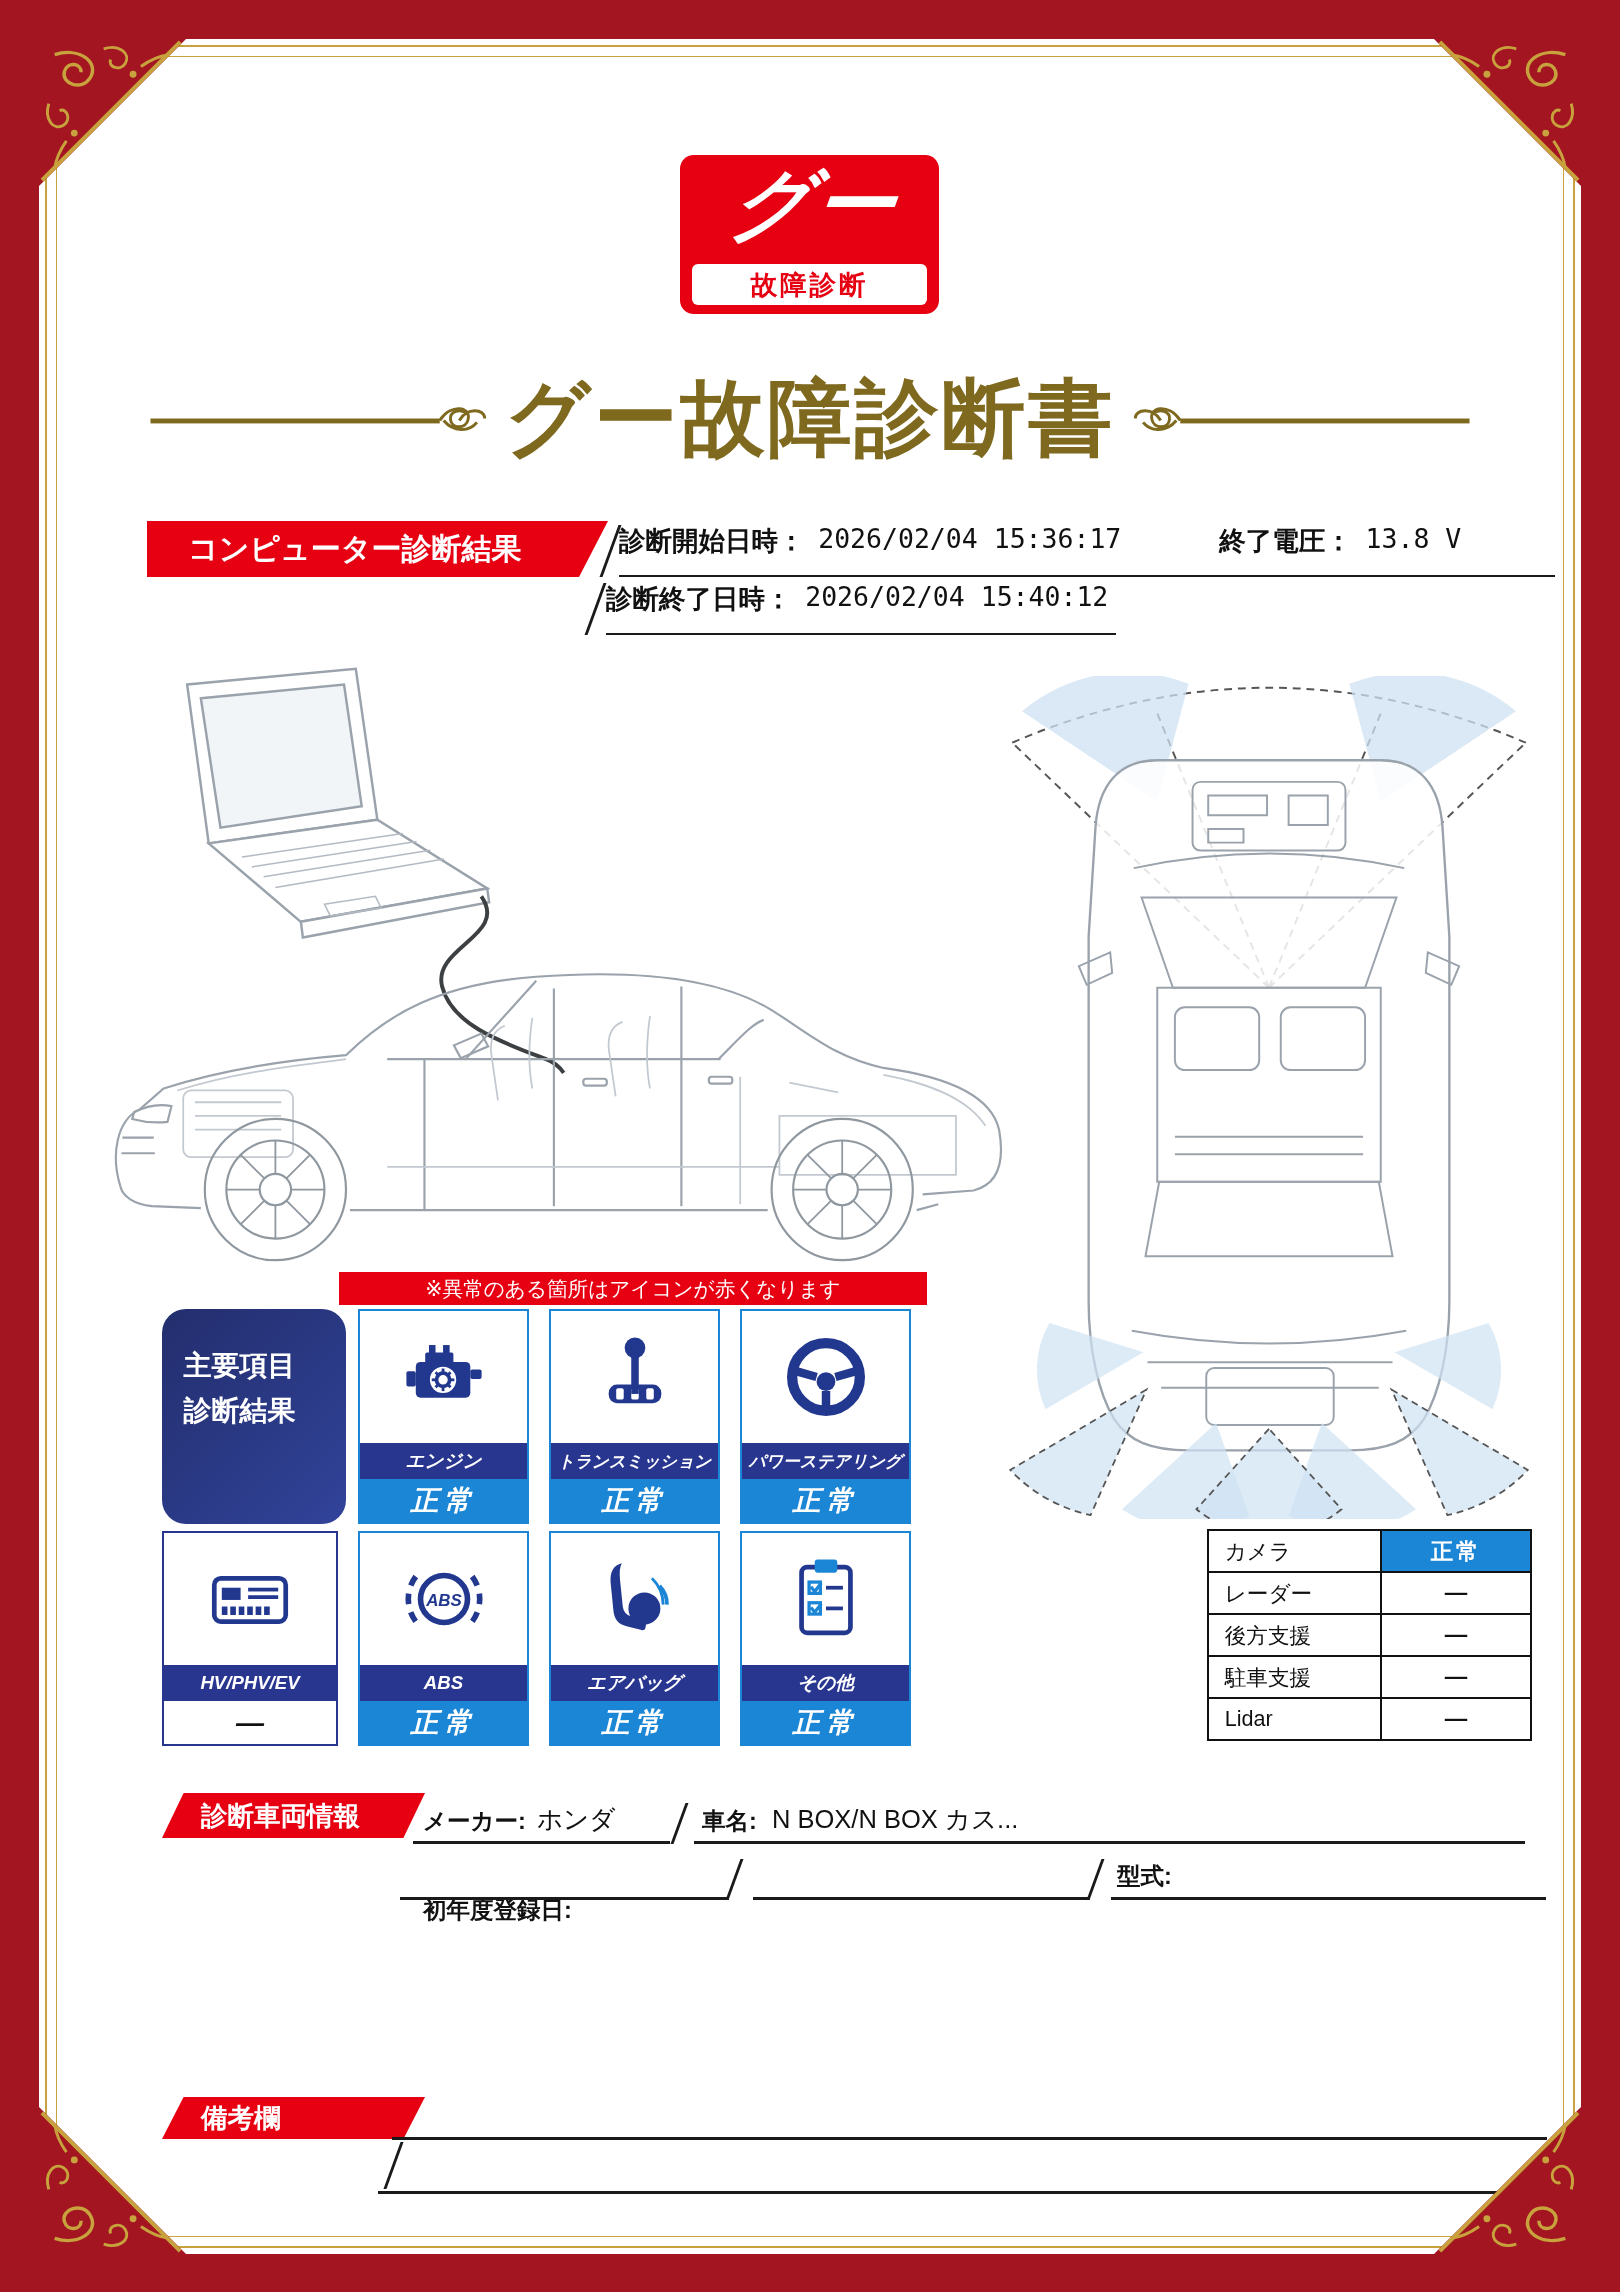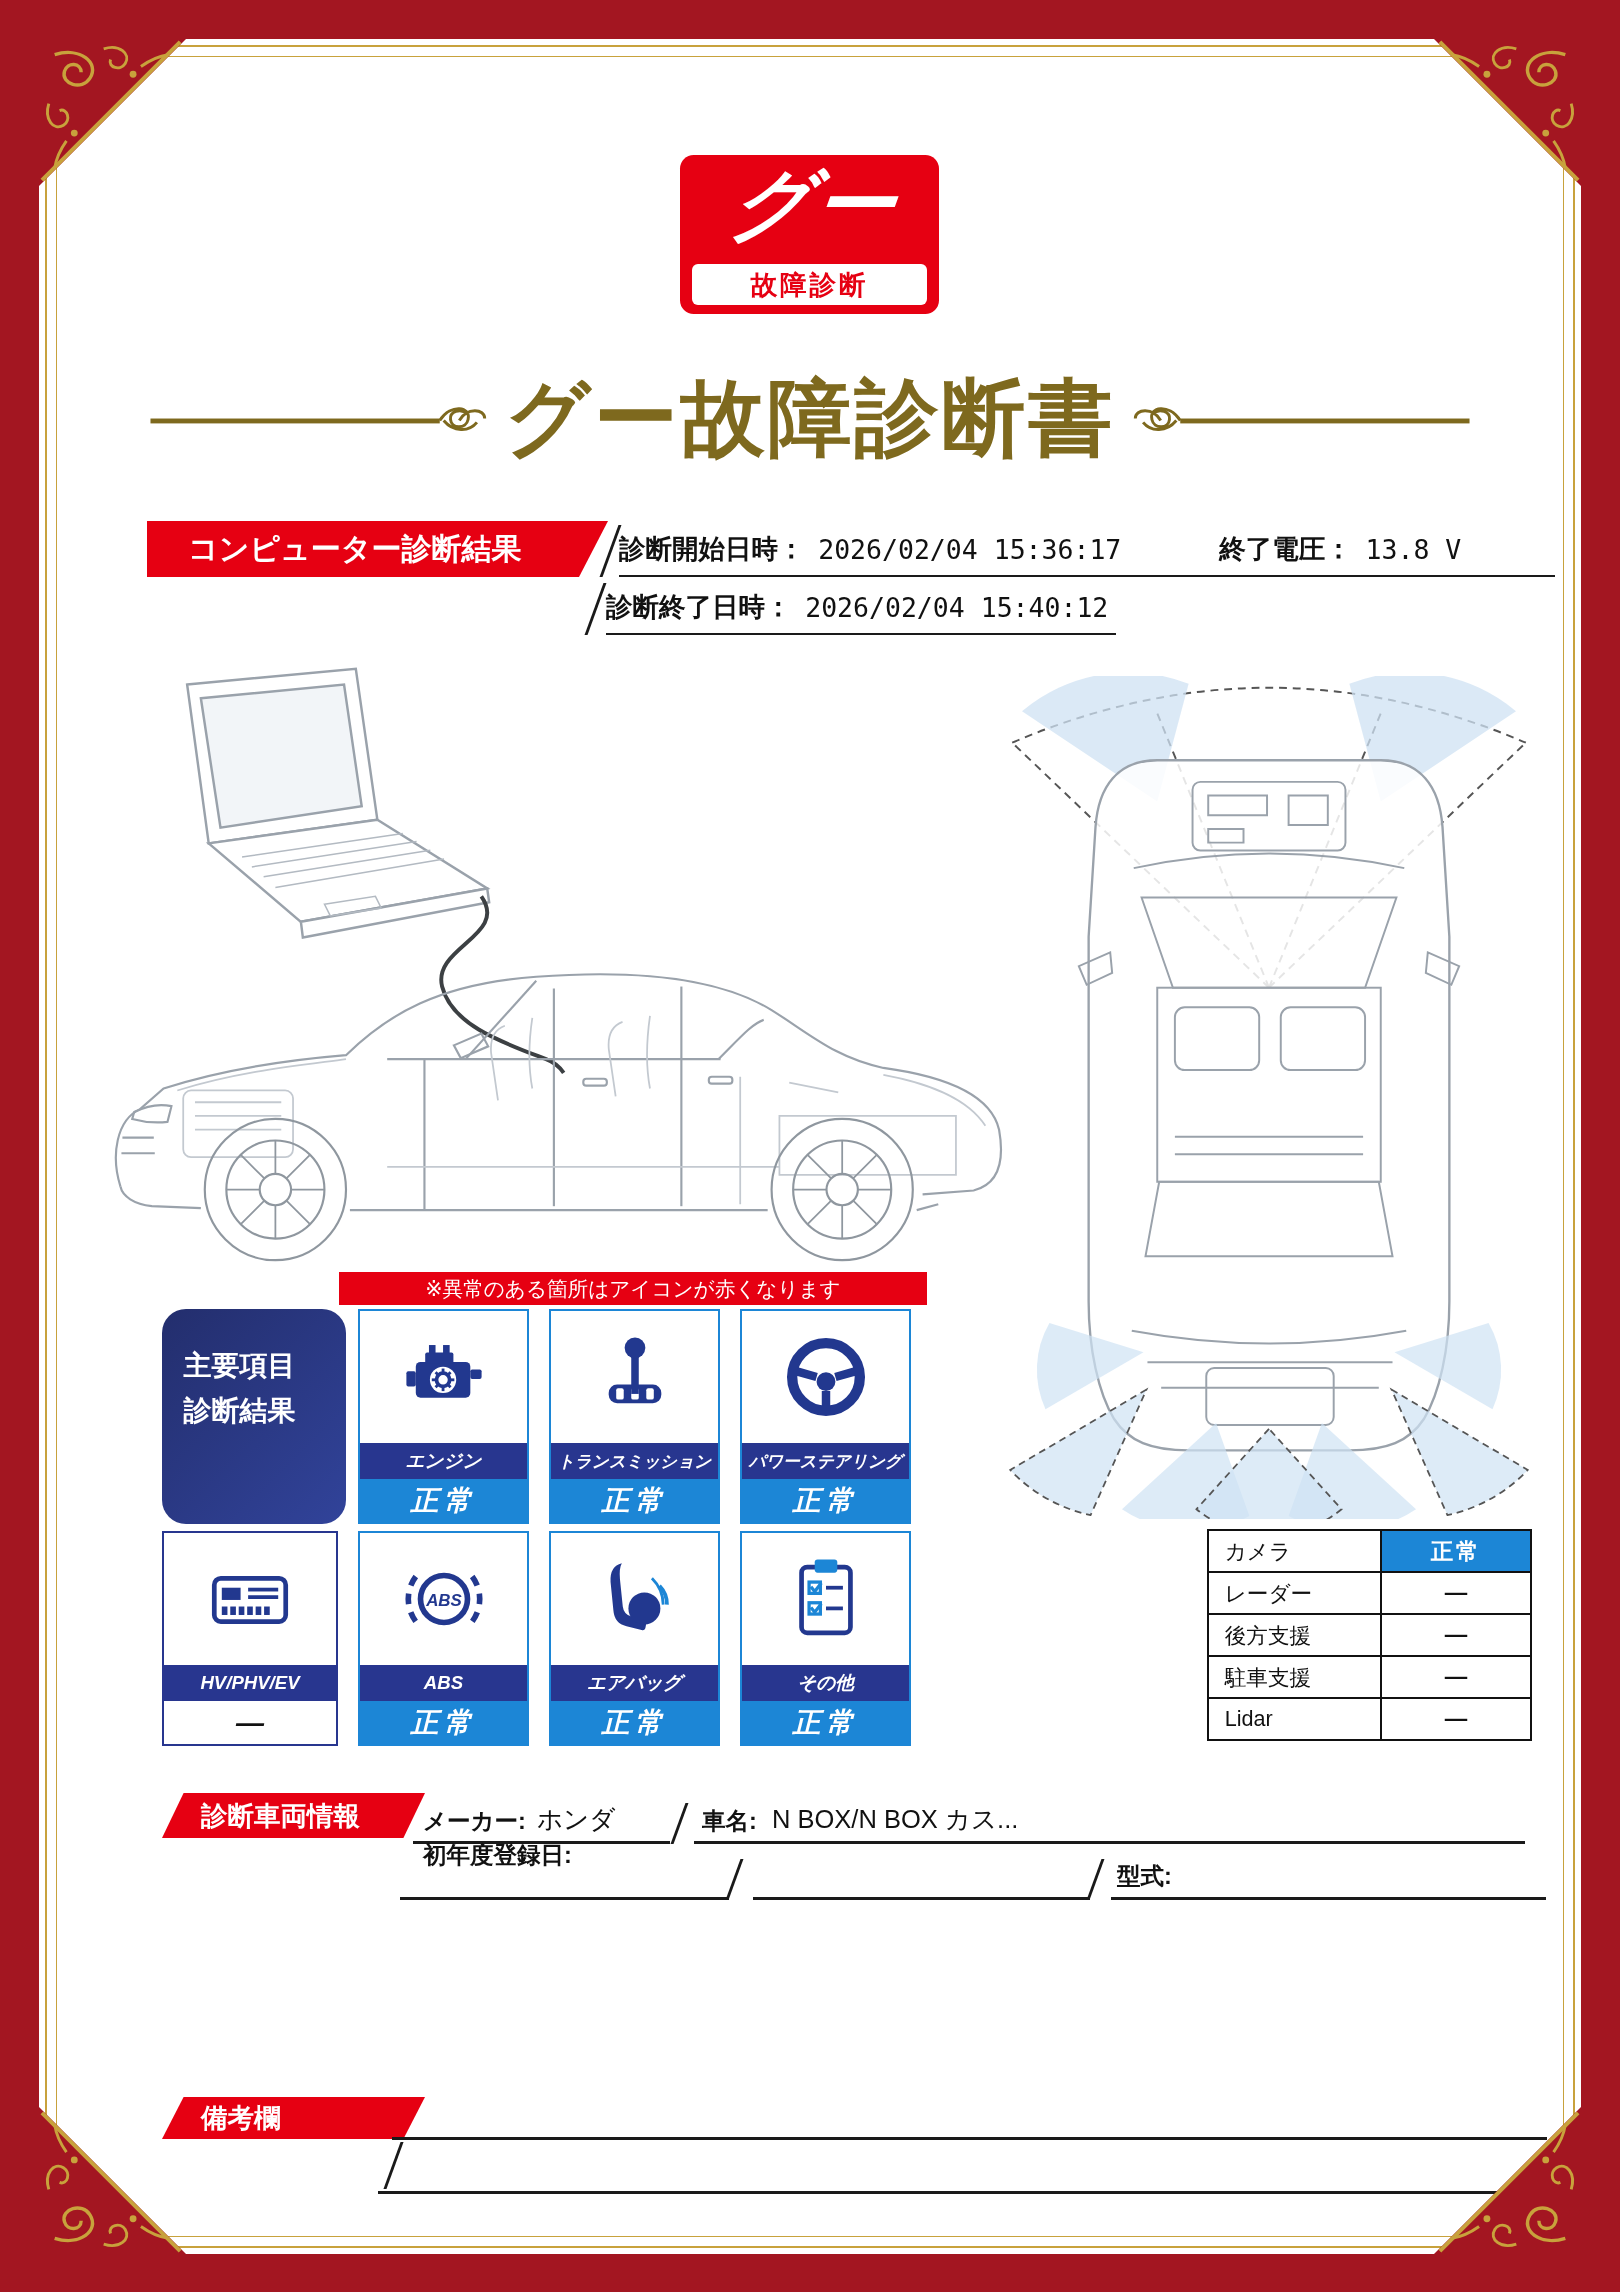--- a/index.html
+++ b/index.html
@@ -22,21 +22,21 @@
   .title-row{position:absolute;left:0;right:0;top:329px;height:102px;display:flex;align-items:center;justify-content:center;gap:11.8px;}
   .page-title{font-size:84px;font-weight:bold;color:#7e691e;letter-spacing:2.9px;white-space:nowrap;}
   .flourish{width:343px;height:43px;flex:0 0 auto;}
   .flourish.right{transform:scaleX(-1);}
 
   .red-banner{position:absolute;background:#e60012;color:#fff;font-weight:bold;display:flex;align-items:center;}
   .banner-computer{left:108px;top:482px;width:461px;height:56px;font-size:30px;padding-left:41px;clip-path:polygon(0 0,100% 0,calc(100% - 29px) 100%,0 100%);}
   .banner-vehicle{left:123px;top:1754px;width:263px;height:45px;font-size:26.5px;padding-left:39px;clip-path:polygon(21.6px 0,100% 0,calc(100% - 21.6px) 100%,0 100%);}
   .banner-remarks{left:123px;top:2058px;width:263px;height:42px;font-size:26.5px;padding-left:39px;clip-path:polygon(21.6px 0,100% 0,calc(100% - 21.6px) 100%,0 100%);}
 
-  .diag-row{position:absolute;border-bottom:2.9px solid #1a1a1a;display:flex;align-items:center;}
+  .diag-row{position:absolute;border-bottom:2.9px solid #1a1a1a;display:flex;align-items:flex-start;}
   .row-start{left:580px;top:484px;width:936px;height:54px;}
   .row-end{left:567px;top:542px;width:510px;height:54px;}
   .diag-label{font-size:26.5px;font-weight:bold;color:#111;white-space:pre;}
   .diag-value{font-size:26.5px;font-family:"DejaVu Sans Mono",monospace;color:#111;margin-left:13.7px;white-space:pre;}
   .volt{margin-left:98px;}
   .slash{position:absolute;width:2.9px;background:#1a1a1a;transform:skewX(-20deg);}
   .hline{position:absolute;height:2.9px;background:#1a1a1a;}
 
   .illu-left{position:absolute;left:54px;top:616px;width:961px;height:667px;}
   .illu-right{position:absolute;left:926px;top:637px;width:608px;height:843px;}
@@ -355,21 +355,21 @@
   <div class="red-banner banner-vehicle">診断車両情報</div>
 
   <span class="field-label" style="left:384px;top:1766px;">メーカー:</span>
   <span class="field-value" style="left:498px;top:1763px;">ホンダ</span>
   <div class="hline" style="left:374px;top:1802px;width:257px;"></div>
   <div class="slash" style="left:639px;top:1764px;height:41px;"></div>
   <span class="field-label" style="left:663px;top:1766px;">車名:</span>
   <span class="field-value" style="left:733px;top:1763px;">N BOX/N BOX カス...</span>
   <div class="hline" style="left:655px;top:1802px;width:831px;"></div>
 
-  <span class="field-label" style="left:384px;top:1800px;">初年度登録日:</span>
+  <span class="field-label" style="left:384px;top:1855px;">初年度登録日:</span>
   <div class="hline" style="left:361px;top:1858px;width:329px;"></div>
   <div class="slash" style="left:694px;top:1820px;height:41px;"></div>
   <div class="hline" style="left:714px;top:1858px;width:337px;"></div>
   <div class="slash" style="left:1055px;top:1820px;height:41px;"></div>
   <span class="field-label" style="left:1078px;top:1821px;">型式:</span>
   <div class="hline" style="left:1072px;top:1858px;width:435px;"></div>
 
   <div class="red-banner banner-remarks">備考欄</div>
   <div class="hline" style="left:353px;top:2098px;width:1155px;"></div>
   <div class="slash" style="left:353px;top:2103px;height:47px;"></div>

